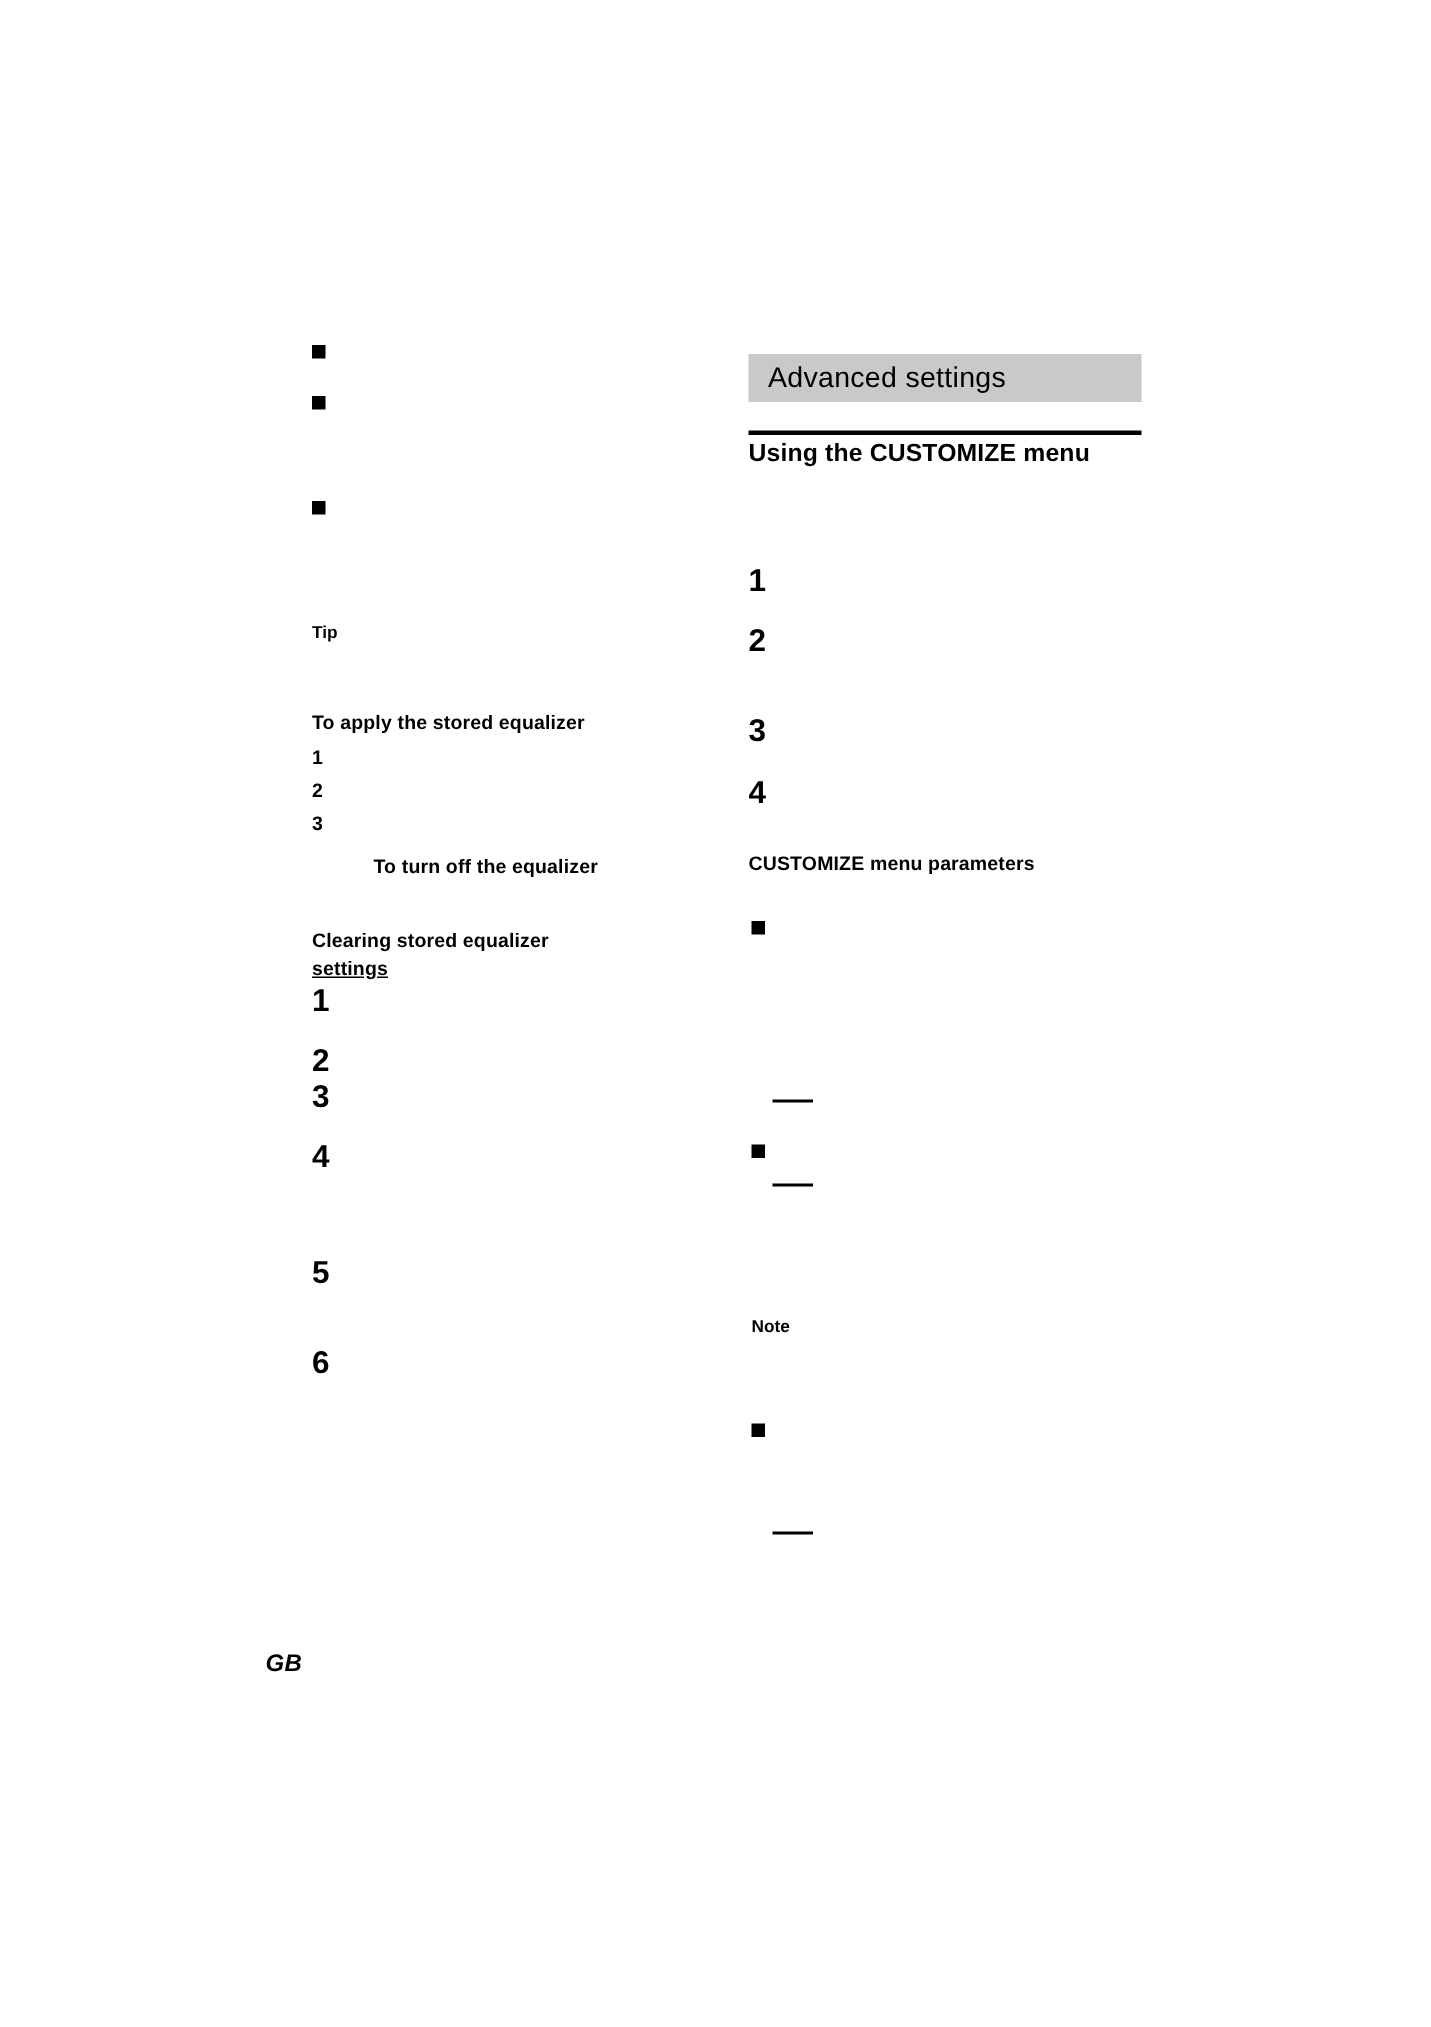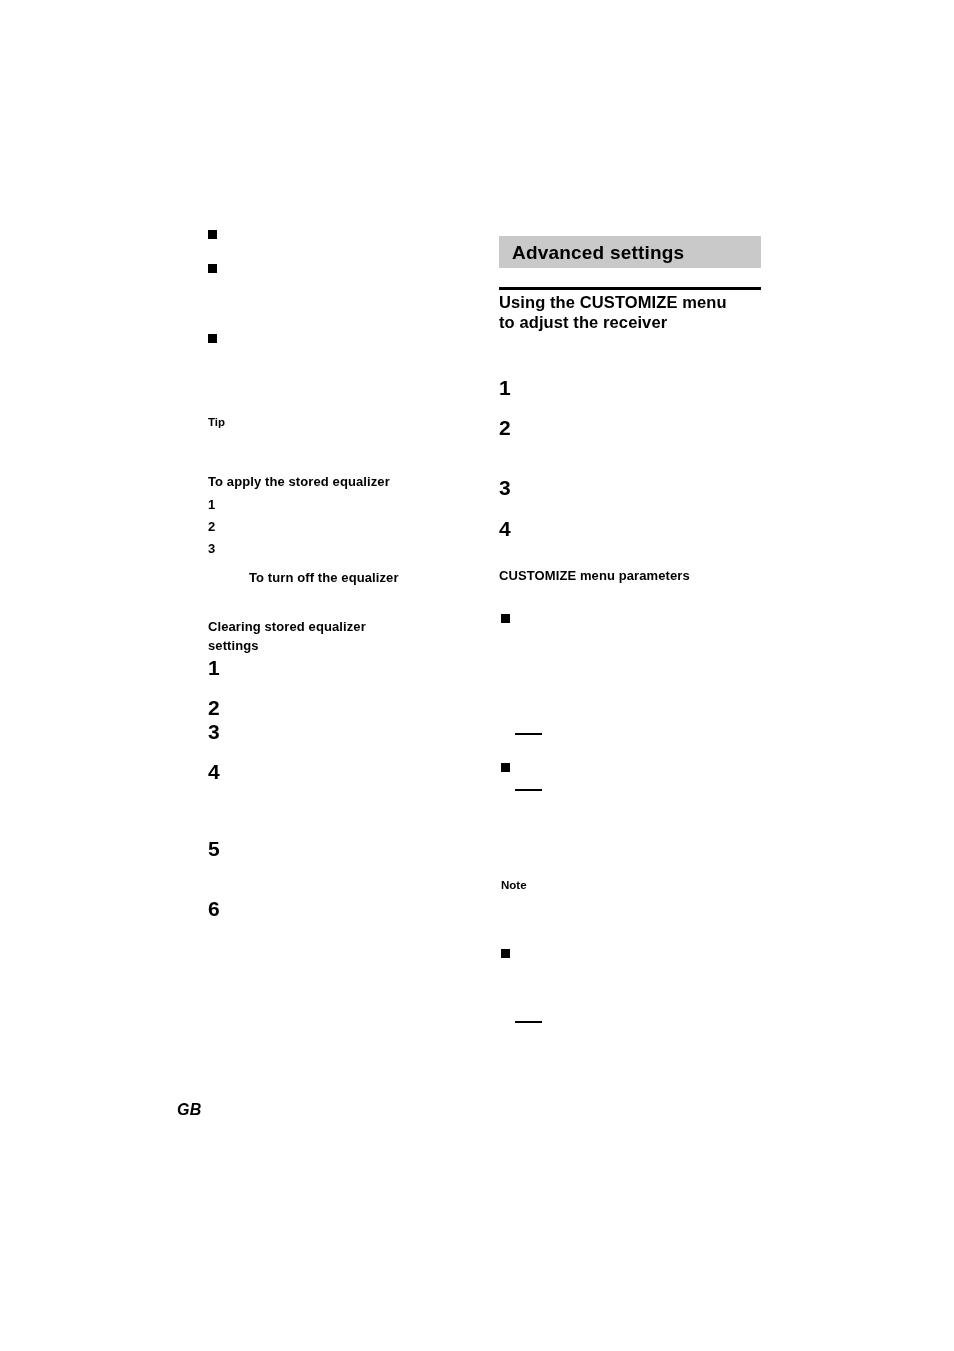--- a/index.html
+++ b/index.html
@@ -67,21 +67,21 @@
     left: 499px;
     top: 236px;
     width: 262px;
     height: 32px;
     background: #c9c9c9;
   }
   .section-band-title {
     position: absolute;
     left: 512px;
     top: 241px;
-    font-weight: bold;
+    font-weight: normal;
     font-size: 19px;
     letter-spacing: 0.2px;
     line-height: 23px;
   }
 
   .rule {
     position: absolute;
     left: 499px;
     top: 287px;
     width: 262px;
@@ -133,40 +133,39 @@
 
     <div class="label-bold row" style="left:208px; top:472px;">To apply the stored equalizer</div>
 
     <div class="step-num-sm row" style="left:208px; top:497px;">1</div>
     <div class="step-num-sm row" style="left:208px; top:519px;">2</div>
     <div class="step-num-sm row" style="left:208px; top:541px;">3</div>
 
     <div class="label-bold row" style="left:208px; top:568px;margin-left:41px;">To turn off the equalizer</div>
 
     <div class="label-bold row" style="left:208px; top:617px;">Clearing stored equalizer</div>
-    <div class="label-bold row" style="left:208px; top:636px;">settings</div>
+    <div class="label-bold row" style="left:208px; top:636px;text-decoration:underline;">settings</div>
 
     <div class="step-num row" style="left:208px; top:657px;">1</div>
     <div class="step-num row" style="left:208px; top:697px;">2</div>
     <div class="step-num row" style="left:208px; top:721px;">3</div>
     <div class="step-num row" style="left:208px; top:761px;">4</div>
     <div class="step-num row" style="left:208px; top:838px;">5</div>
     <div class="step-num row" style="left:208px; top:898px;">6</div>
   </div>
 
   <div>
 
     <div class="section-band"></div>
     <div class="section-band-title">Advanced settings</div>
 
     <div class="rule"></div>
 
     <div class="heading2">
       <div>Using the CUSTOMIZE menu</div>
-      <div>to adjust the receiver</div>
     </div>
 
     <div class="step-num row" style="left:499px; top:377px;">1</div>
     <div class="step-num row" style="left:499px; top:417px;">2</div>
     <div class="step-num row" style="left:499px; top:477px;">3</div>
     <div class="step-num row" style="left:499px; top:518px;">4</div>
 
     <div class="label-bold row" style="left:499px; top:566px;">CUSTOMIZE menu parameters</div>
 
     <span class="bullet-sq row" style="left:501px; top:614px;"></span>

